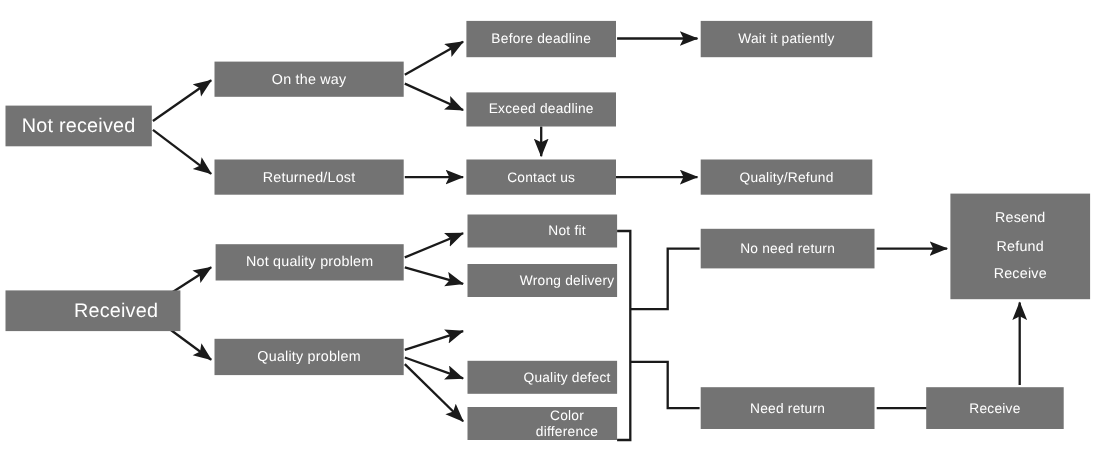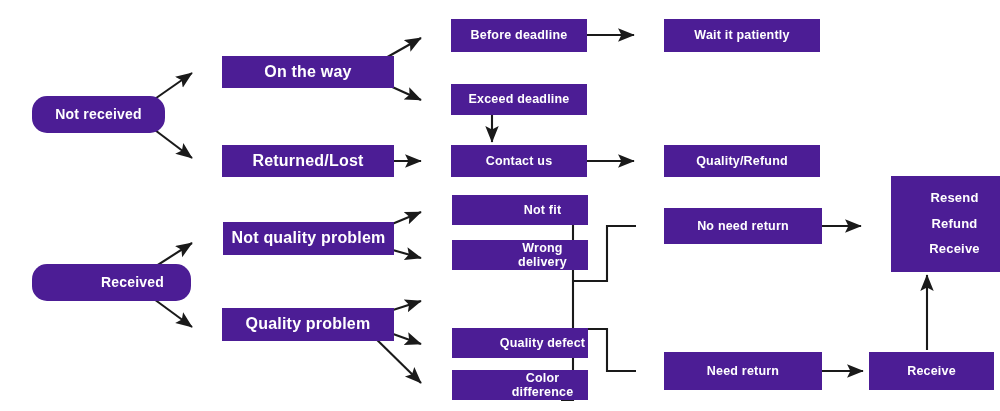--- a/index.html
+++ b/index.html
@@ -18,39 +18,37 @@
   #edges {
     position: absolute;
     left: 0;
     top: 0;
     width: 1000px;
     height: 411px;
     pointer-events: none;
   }
   .node {
     position: absolute;
-    background: #4c1d95;
+    background: #737373;
     color: #ffffff;
     display: flex;
     align-items: center;
     justify-content: center;
     text-align: center;
-    font-weight: bold;
+    font-weight: normal;
     letter-spacing: 0.2px;
     box-sizing: border-box;
     line-height: 1.15;
     white-space: pre-line;
-    margin-left: 27px;
   }
   .node.root {
-    font-size: 14px;
-    border-radius: 15px;
+    font-size: 18px;
   }
   .node.lvl2 {
-    font-size: 16px;
+    font-size: 13px;
   }
   .node.lvl3 {
     font-size: 12.5px;
   }
   .node.lvl4 {
     font-size: 12.5px;
     padding-left: 45px;
   }
   .node.result {
     font-size: 13px;

